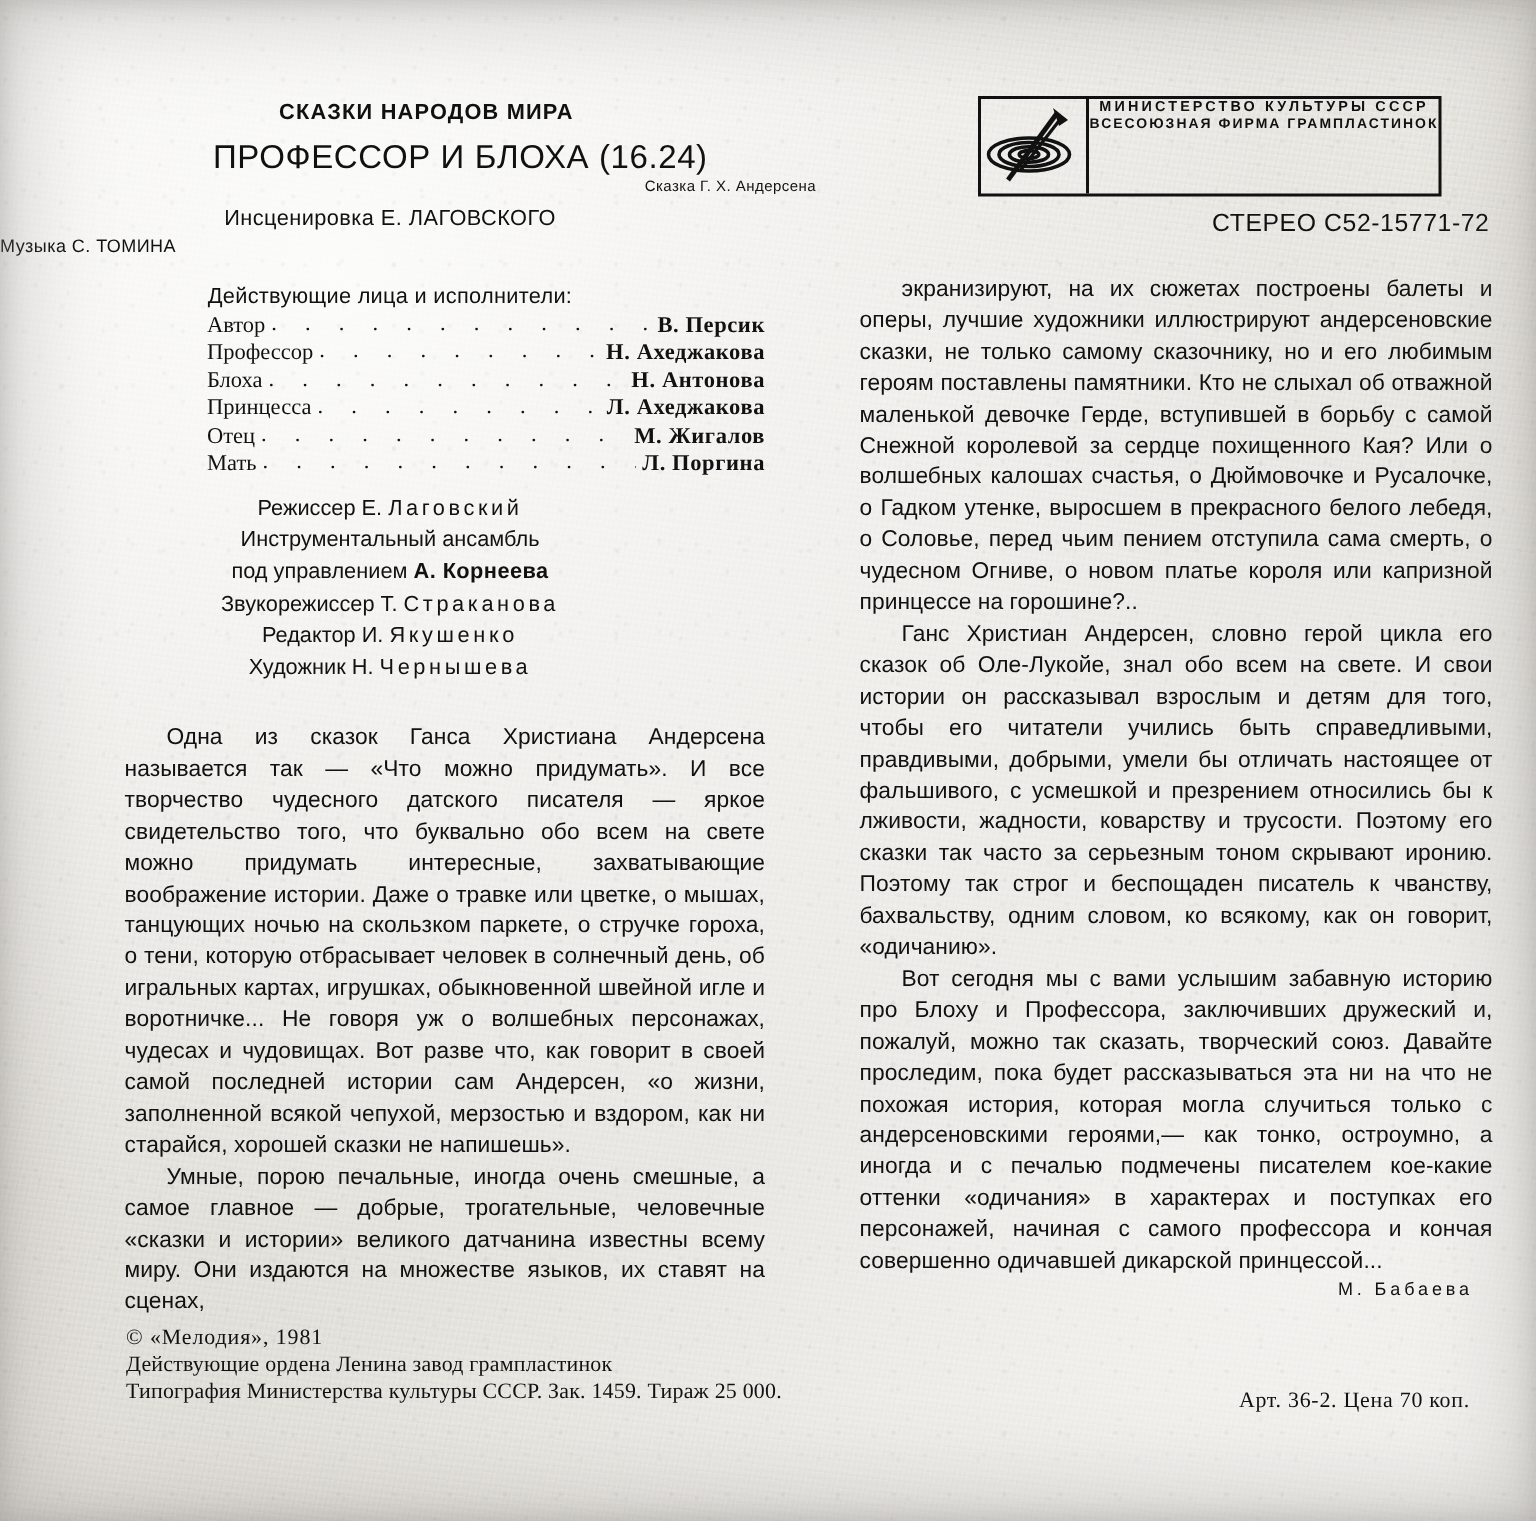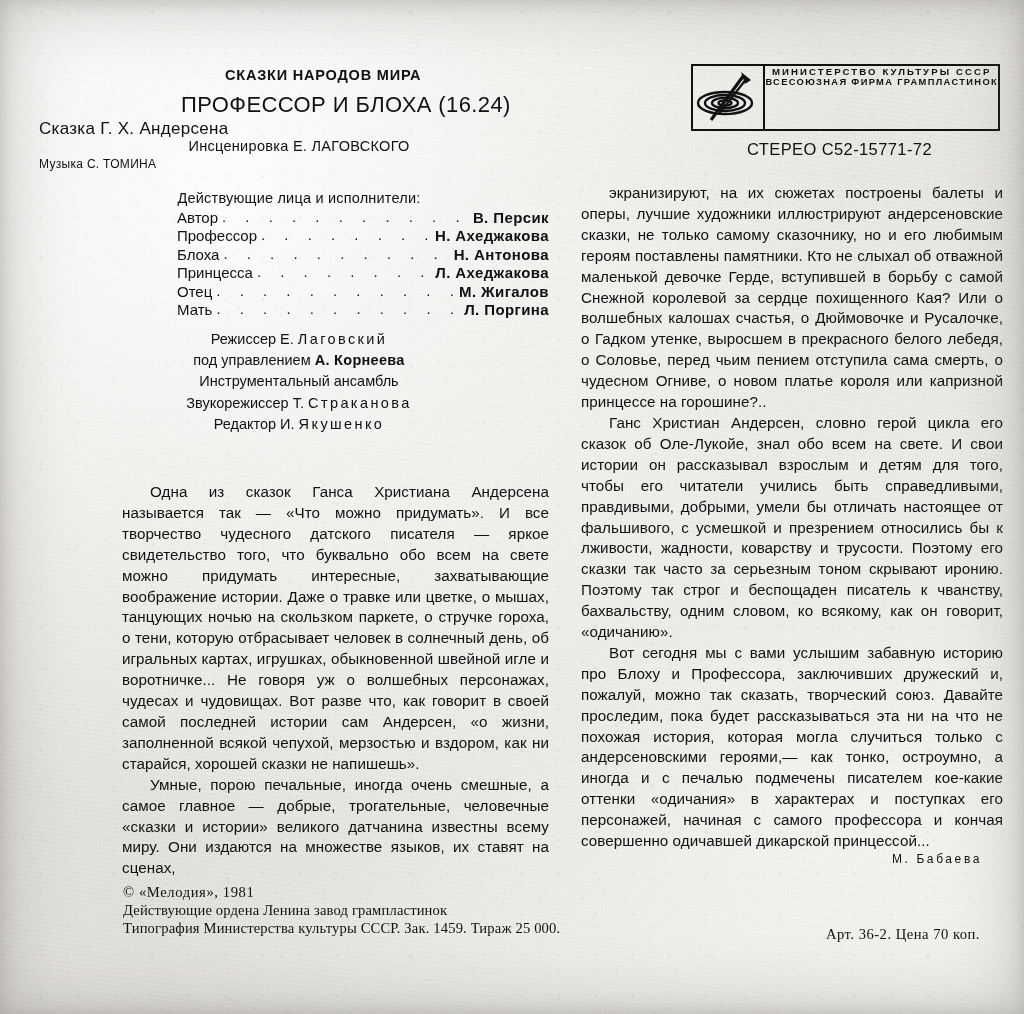--- a/index.html
+++ b/index.html
@@ -31,52 +31,53 @@
       radial-gradient(circle at 75% 55%, rgba(0,0,0,.07) 0 1px, transparent 2px),
       radial-gradient(circle at 88% 85%, rgba(0,0,0,.08) 0 1px, transparent 2px),
       radial-gradient(circle at 45% 90%, rgba(0,0,0,.07) 0 1px, transparent 2px);
     background-size:37px 41px,53px 47px,43px 59px,61px 43px,47px 53px,59px 61px;
     pointer-events:none;
   }
   #edgeshade{
     position:absolute;inset:0;pointer-events:none;
     box-shadow:inset 0 0 70px rgba(120,118,112,.40), inset 0 0 18px rgba(140,138,132,.35);
   }
-  .page{position:absolute;inset:0;margin-left:39px;}
+  .page{position:absolute;inset:0;}
 
   
   .series{
     position:absolute;left:186px;top:67px;
     font-weight:bold;font-size:14.5px;letter-spacing:.8px;
   }
   .title{
     position:absolute;left:142px;top:92px;
     font-size:22px;letter-spacing:.4px;
   }
   .subtitle{
-    position:absolute;top:119px;left:0;width:520px;text-align:left;
-    font-size:17px;letter-spacing:.3px;
+    position:absolute;top:119px;left:0;width:520px;text-align:right;
+    font-size:10px;letter-spacing:.3px;padding-left:24px;
   }
   .sub2{
     position:absolute;top:138px;left:0;width:520px;text-align:center;
     font-size:14.5px;letter-spacing:.3px;
   }
   .sub3{
     position:absolute;top:157px;left:0;width:520px;text-align:left;
     font-size:12px;letter-spacing:.3px;
   }
 
   
   .cast-head{
     position:absolute;top:190px;left:0;width:520px;text-align:center;
     font-size:14.5px;letter-spacing:.2px;
   }
   .cast{
     position:absolute;top:209px;left:138px;width:372px;
     font-size:15px;
+    font-family:Liberation Serif, serif;
   }
   .cast-row{
     display:flex;align-items:baseline;
     height:18.4px;
   }
   .cast-role{white-space:nowrap;}
   .cast-dots{
     flex:1 1 auto;margin:0 4px;
     overflow:hidden;white-space:nowrap;
     font-size:15px;letter-spacing:7.5px;
@@ -96,21 +97,21 @@
   .col{
     position:absolute;
     font-size:15.2px;
     line-height:20.9px;
     text-align:justify;
     text-justify:inter-word;
     letter-spacing:.05px;
   }
   .col p{margin:0;text-indent:28px;}
   #col-left{left:83px;top:482px;width:427px;}
-  #col-right{left:542px;top:183px;width:422px;}
+  #col-right{left:573px;top:183px;width:422px;}
   .signature{
     position:absolute;right:42px;top:852px;
     font-size:12px;letter-spacing:2.6px;
   }
 
   
   .logo{
     position:absolute;left:652px;top:64px;
     width:305px;height:63px;
     border:2.5px solid #111;
@@ -132,22 +133,22 @@
   }
   .logo-main{
     font-size:33px;font-weight:bold;letter-spacing:.5px;line-height:33px;
     white-space:nowrap;
   }
   .logo-bot{
     font-size:9.3px;font-weight:bold;letter-spacing:1.35px;
     line-height:11px;white-space:nowrap;
   }
   .stereo{
-    position:absolute;left:648px;top:140px;width:305px;
-    text-align:center;font-size:16.5px;letter-spacing:.4px;
+    position:absolute;left:688px;top:140px;width:305px;
+    text-align:right;font-size:16.5px;letter-spacing:.4px;
   }
 
   
   .footer{
     position:absolute;left:84px;top:884px;
     font-family:"Liberation Serif", serif;
     font-size:14.6px;line-height:17.8px;
     letter-spacing:.15px;
   }
   .footer .l1{letter-spacing:.6px;}
@@ -203,32 +204,36 @@
       <span class="cast-dots">. . . . . . . . . . . . . . . . . . . . . . . .</span>
       <span class="cast-actor">Л. Поргина</span>
     </div>
   </div>
 
   <div class="credits">
     <div>
       <span>Режиссер Е.</span>
       <span class="sp">Лаговский</span>
     </div>
+    <div>Инструментальный ансамбль</div>
     <div>
       <span>под управлением</span>
       <span class="b">А. Корнеева</span>
     </div>
-    <div>Инструментальный ансамбль</div>
     <div>
       <span>Звукорежиссер Т.</span>
       <span class="sp">Страканова</span>
     </div>
     <div>
       <span>Редактор И.</span>
       <span class="sp">Якушенко</span>
+    </div>
+    <div>
+      <span>Художник Н.</span>
+      <span class="sp">Чернышева</span>
     </div>
   </div>
 
   <div class="logo">
     <div class="logo-mark">
       <svg width="66" height="55" viewBox="0 0 66 55" aria-hidden="true">
         <g fill="none" stroke="#111" stroke-width="2.4">
           <ellipse cx="30" cy="35" rx="27" ry="11"></ellipse>
           <ellipse cx="30" cy="35" rx="20" ry="8"></ellipse>
           <ellipse cx="30" cy="35" rx="13" ry="5.2"></ellipse>

